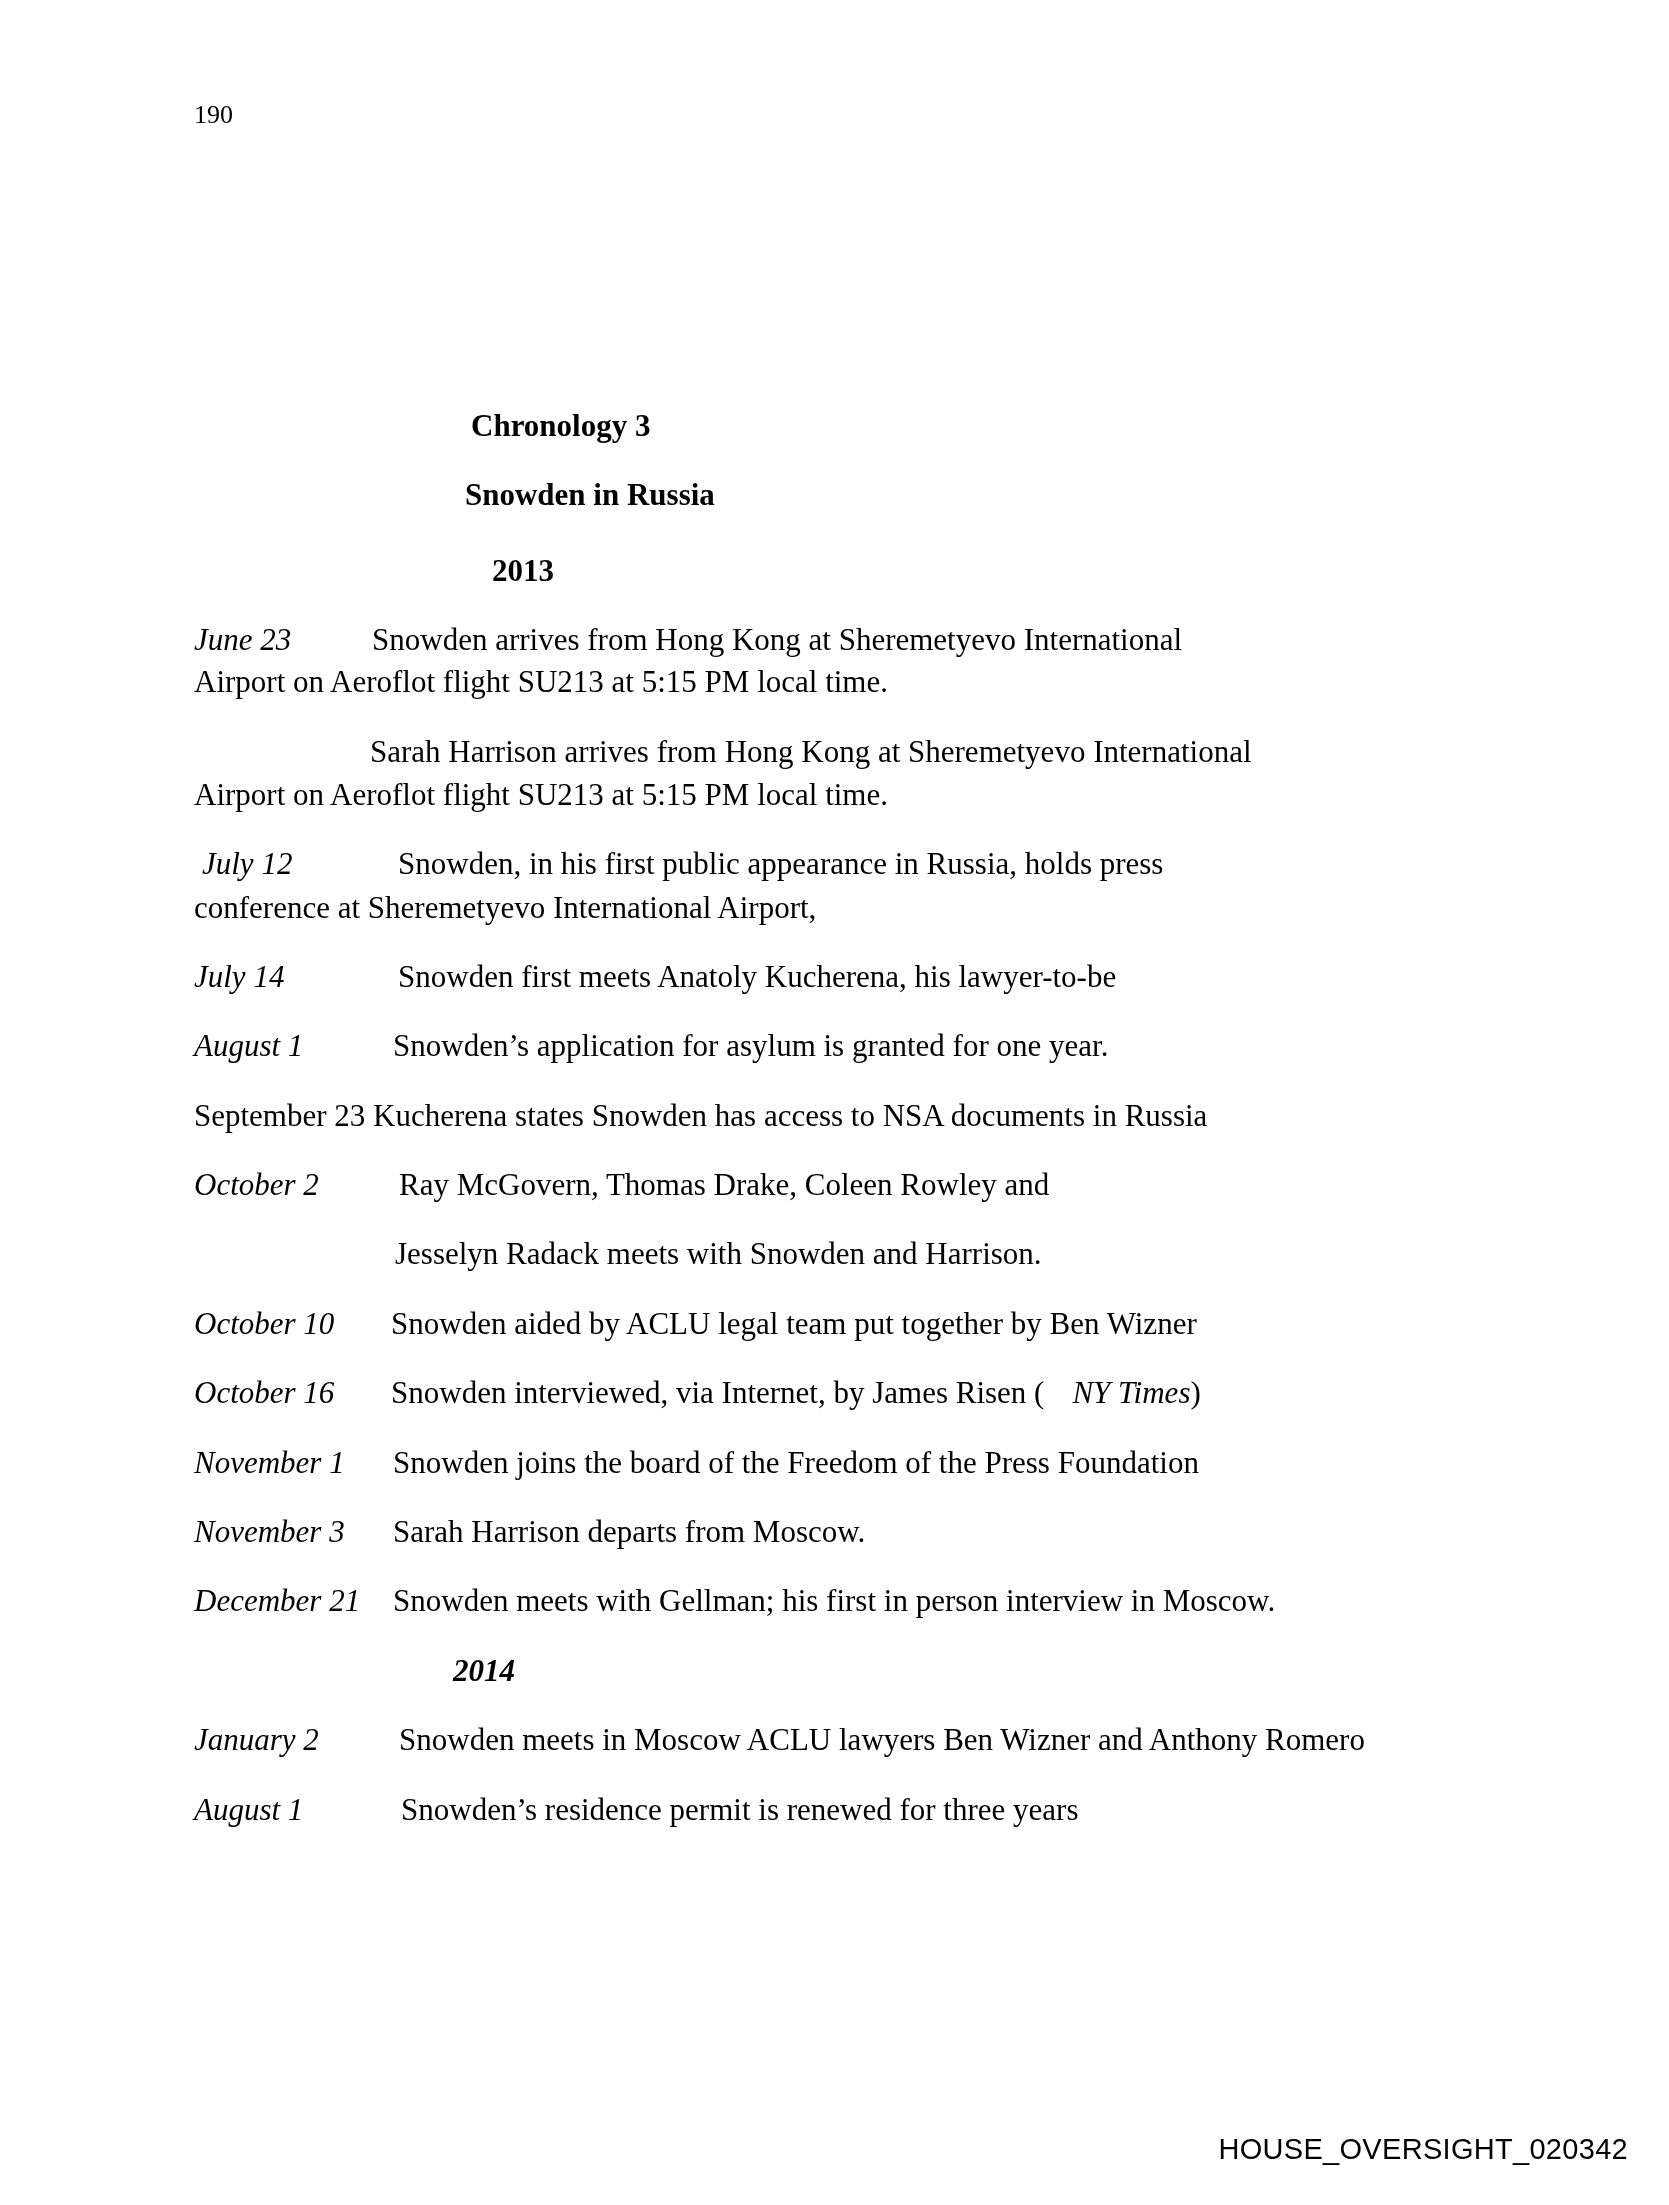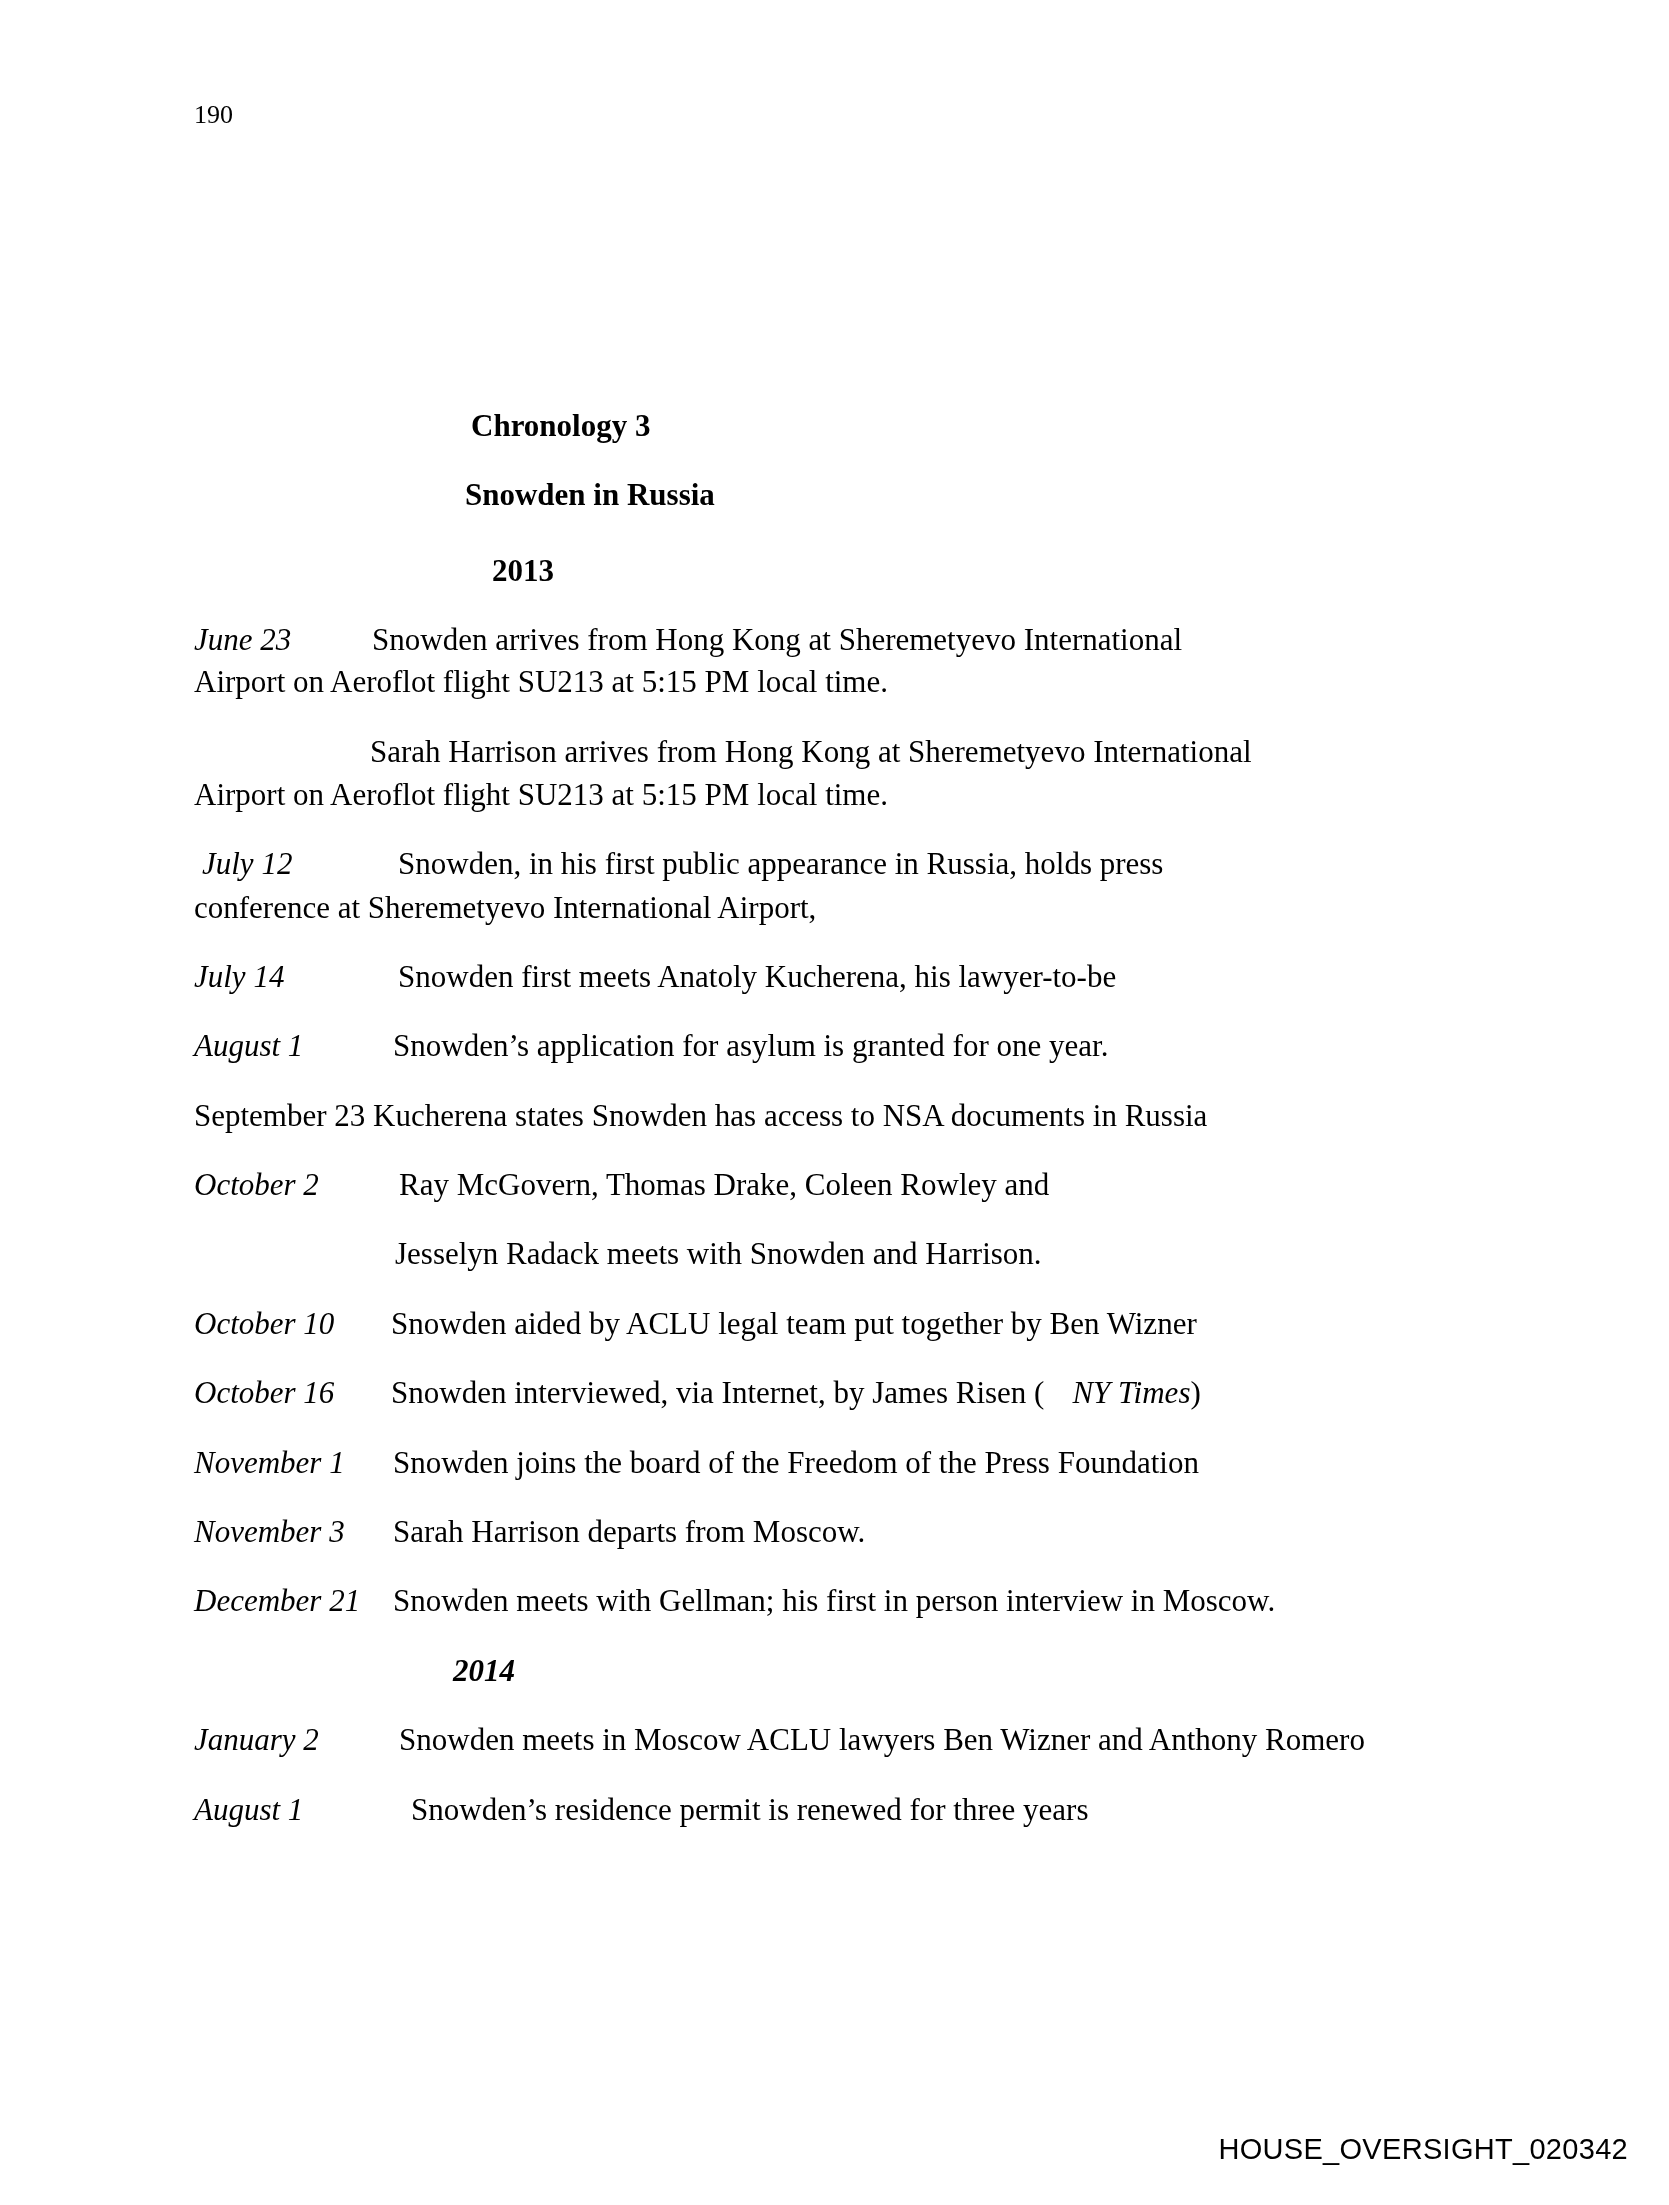--- a/index.html
+++ b/index.html
@@ -109,19 +109,19 @@
 
   <div class="abs heading h-2014">2014</div>
 
   <div>
     <span class="abs date" style="left:194px; top:1724px;">January 2</span>
     <span class="abs text" style="left:399px; top:1724px;">Snowden meets in Moscow ACLU lawyers Ben Wizner and Anthony Romero</span>
   </div>
 
   <div>
     <span class="abs date" style="left:194px; top:1794px;">August 1</span>
-    <span class="abs text" style="left:411px; top:1794px;">Snowden’s residence permit is renewed for three years</span>
+    <span class="abs text" style="left:401px; top:1794px;">Snowden’s residence permit is renewed for three years</span>
   </div>
 
   <div class="abs foot">HOUSE_OVERSIGHT_020342</div>
 
 </div>
 
 
 </body></html>

